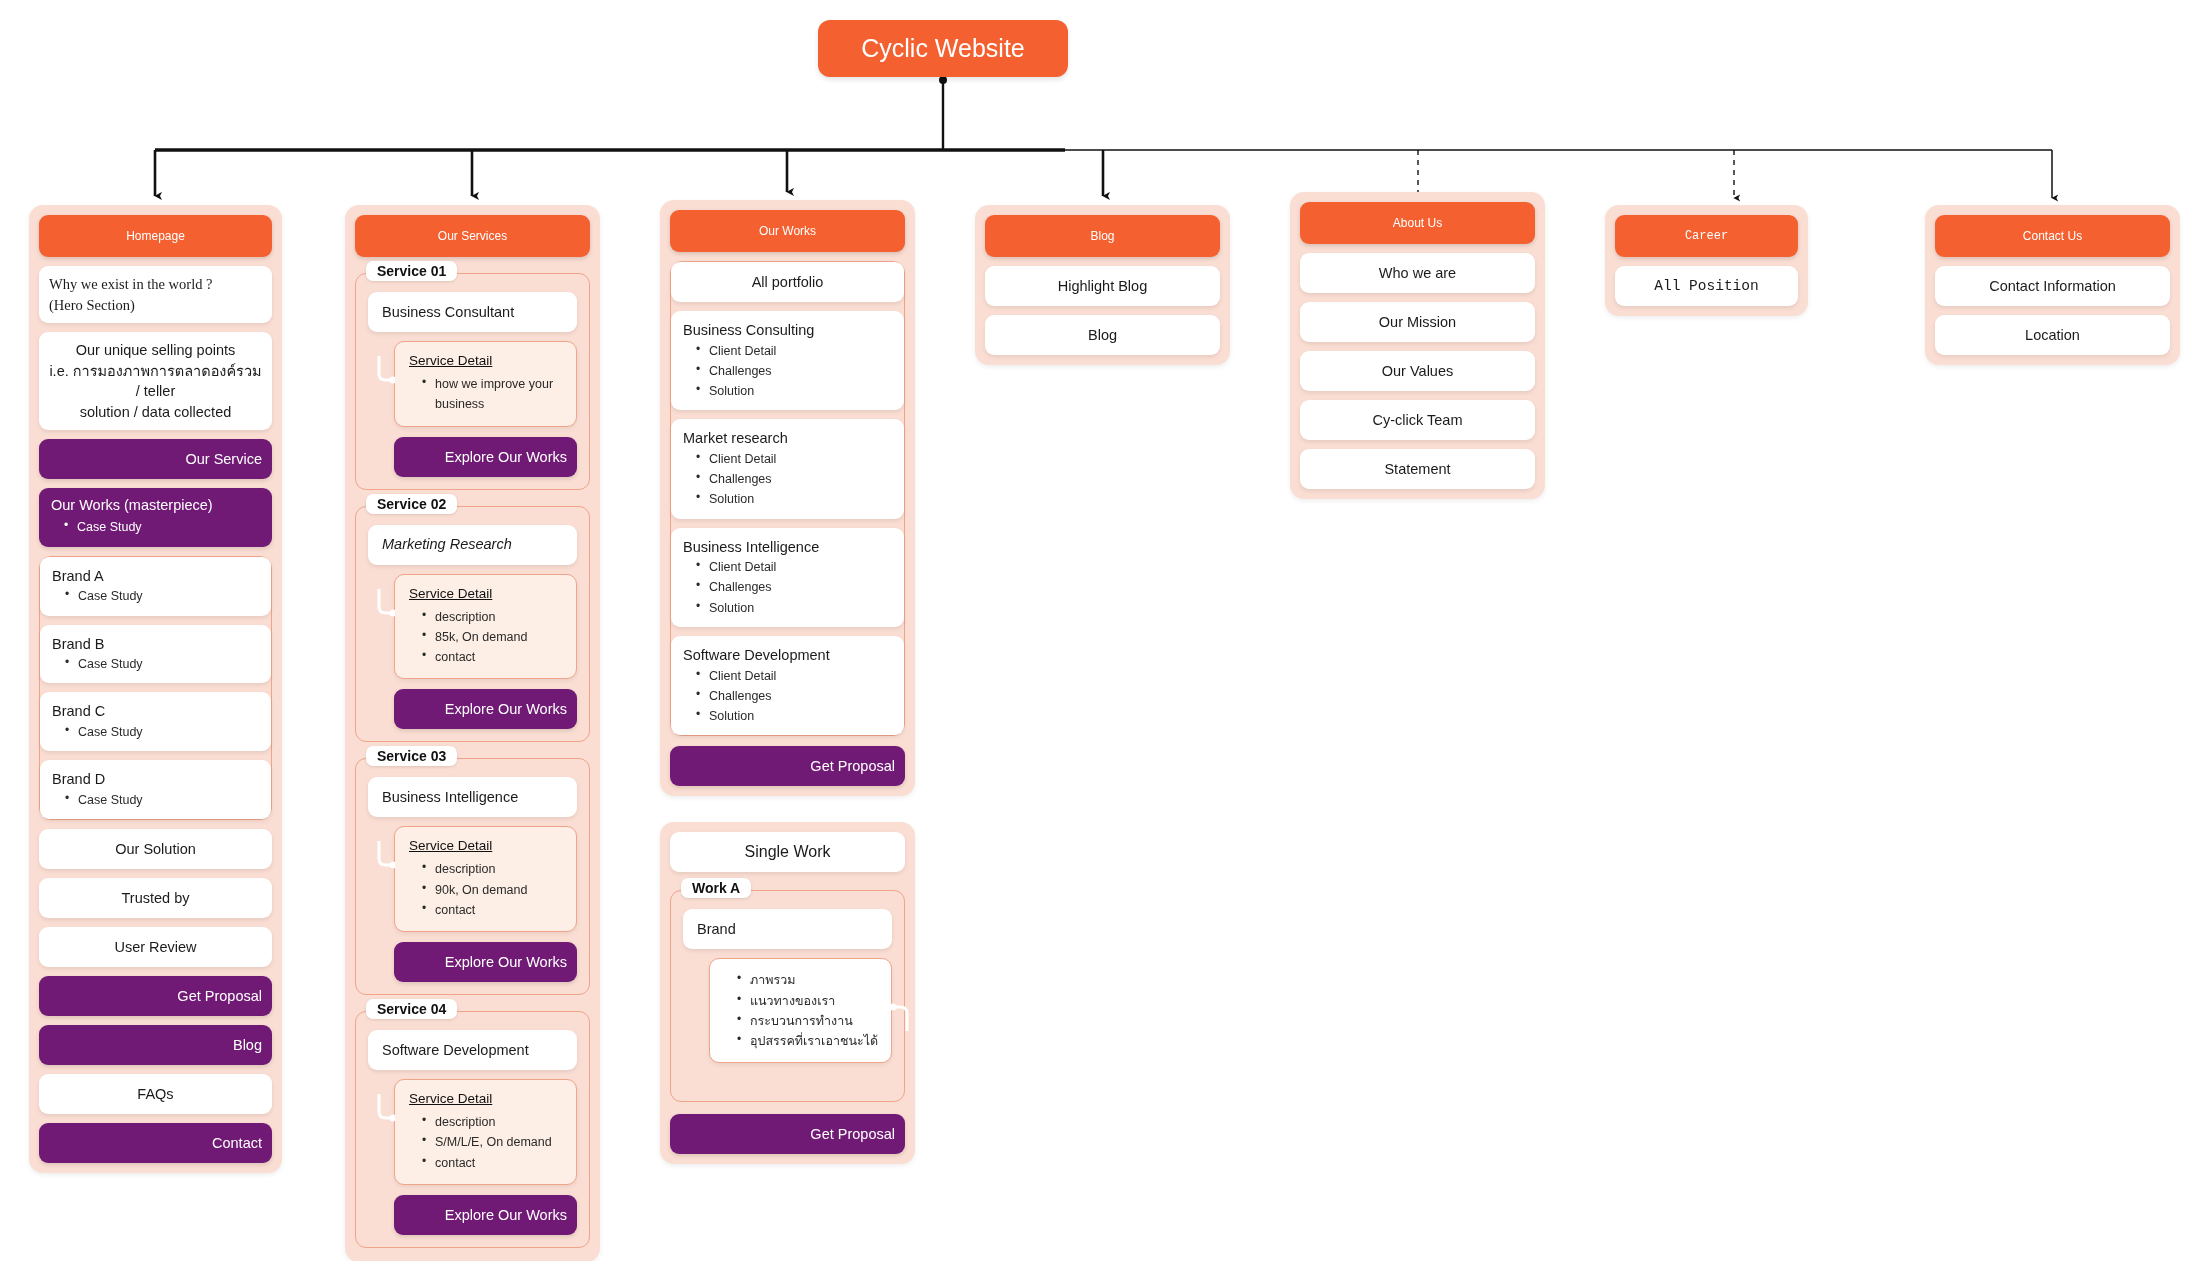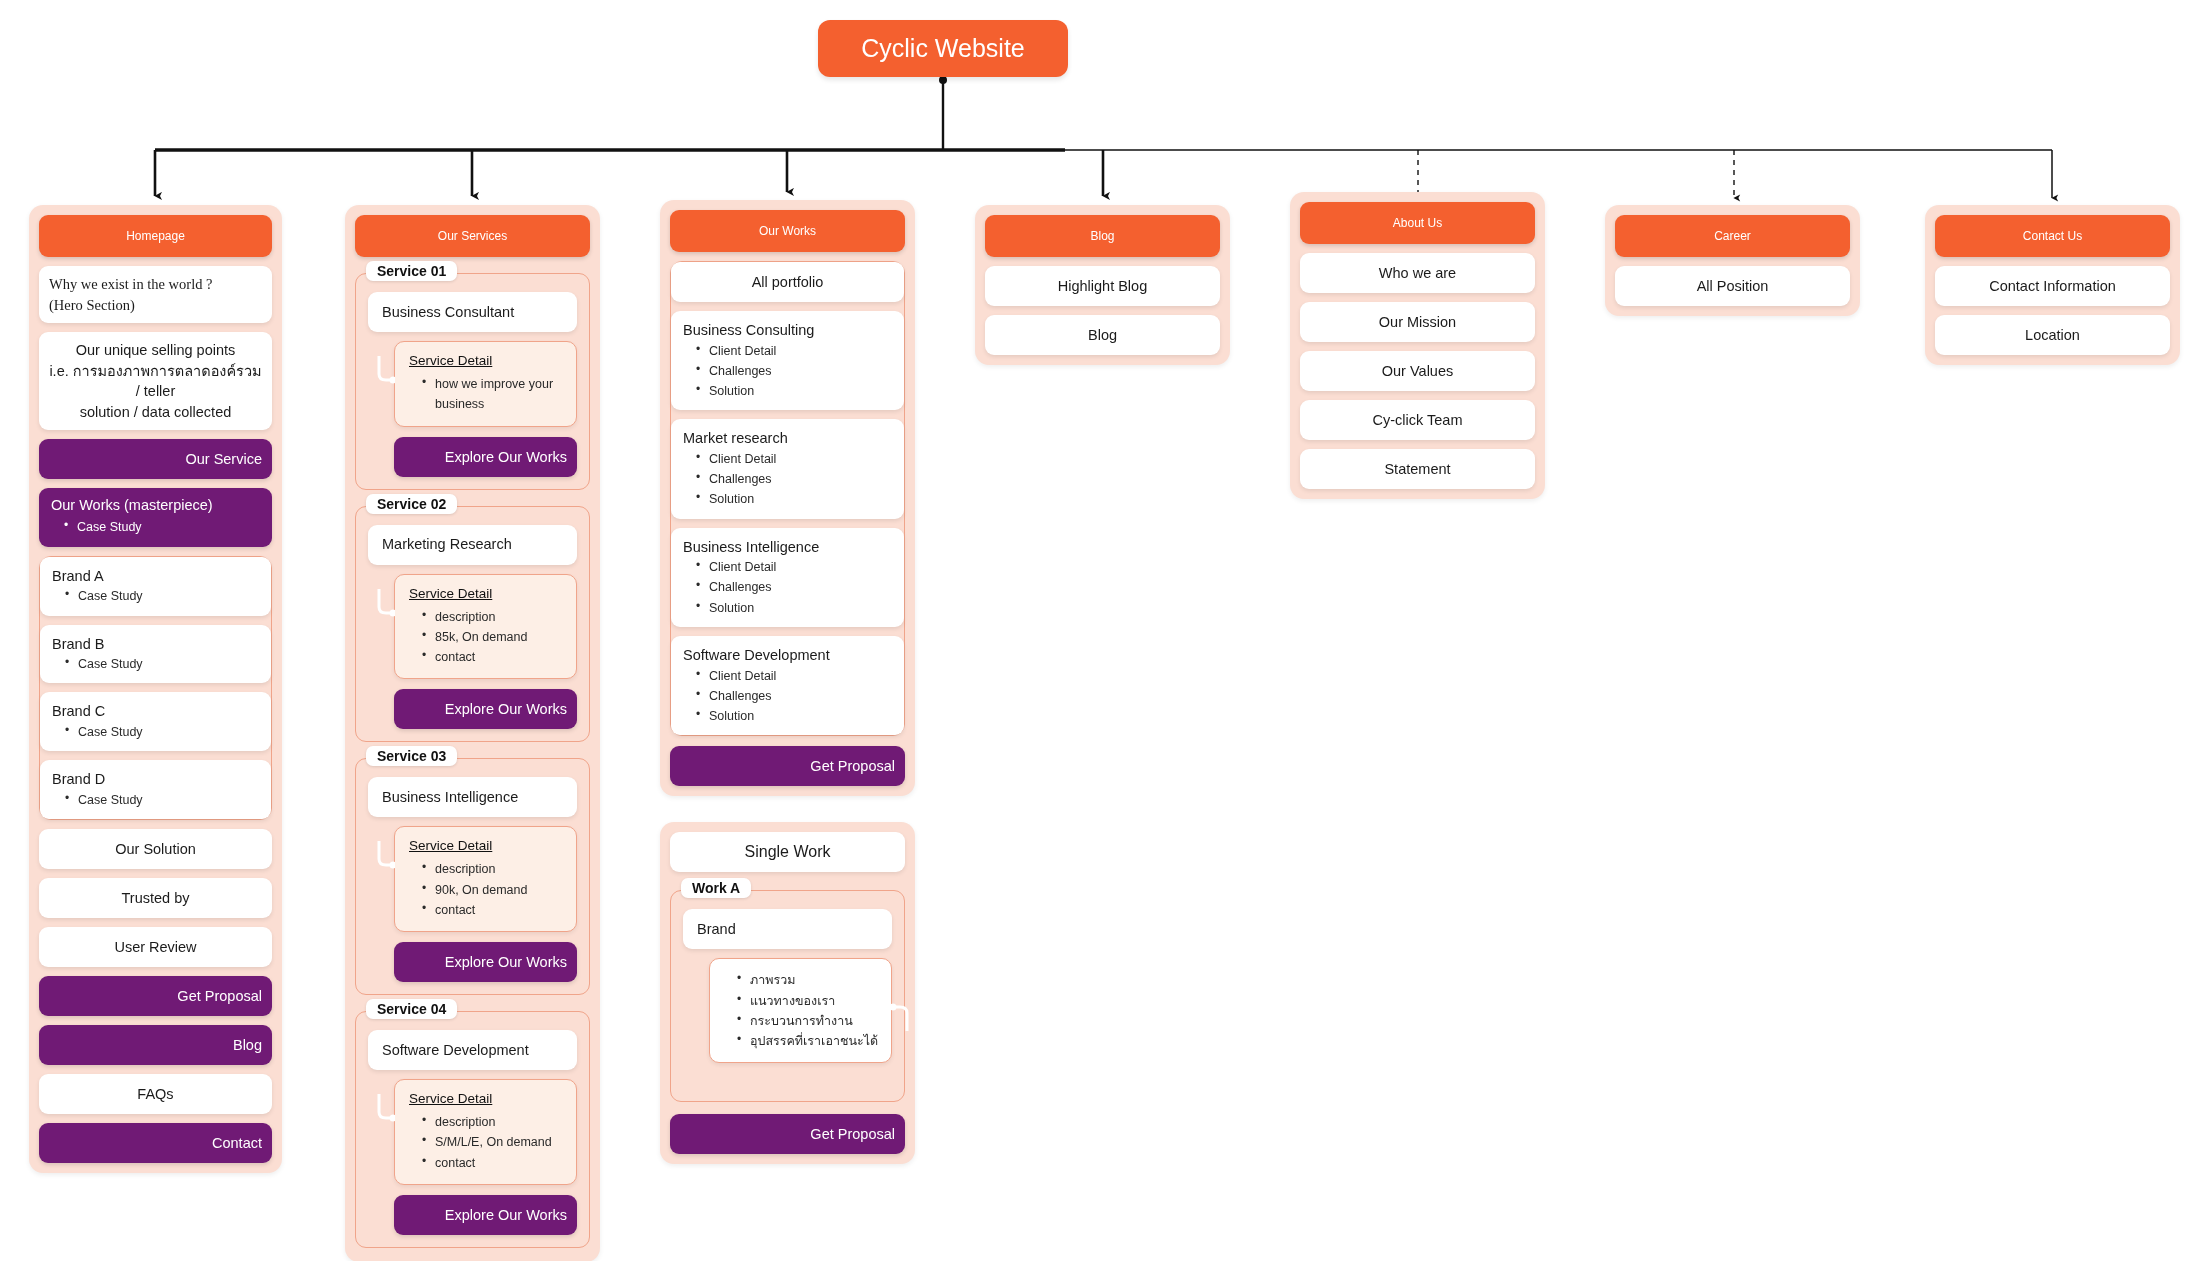--- a/index.html
+++ b/index.html
@@ -287,21 +287,21 @@
             <li>how we improve your business</li>
           </ul>
         </div>
         <div class="blue-card nomargin" style="margin-left:26px;">
           <span>Explore Our Works</span>
         </div>
       </div>
 
       <div class="group-box">
         <div class="group-tab">Service 02</div>
-        <div class="white-card" style="justify-content:flex-start; padding-left:14px; text-align:left;">
+        <div class="white-card" style="justify-content:flex-start; padding-left:14px; text-align:left;font-style:italic;">
           <span>Marketing Research</span>
         </div>
         <div class="nested-block">
           <svg class="elbow" viewBox="0 0 19 30">
             <path d="M3,0 L3,18 Q3,24 10,24 L17,24" stroke="#ffffff" stroke-width="3" fill="none"></path>
             <circle cx="17" cy="24" r="3.5" fill="#ffffff"></circle>
           </svg>
           <div class="nb-title">Service Detail</div>
           <ul class="bullets">
             <li>description</li>
@@ -469,21 +469,21 @@
       </div>
       <div class="white-card">
         <span>Cy-click Team</span>
       </div>
       <div class="white-card nomargin">
         <span>Statement</span>
       </div>
     </div>
   </div>
 
-  <div class="column" style="left:1605px; top:205px; width:255px;">
+  <div class="column" style="left:1605px; top:205px; width:203px;font-family:Liberation Mono, monospace;">
     <div class="col-shell">
       <div class="section-header">
         <span>Career</span>
       </div>
       <div class="white-card nomargin">
         <span>All Position</span>
       </div>
     </div>
   </div>
 

